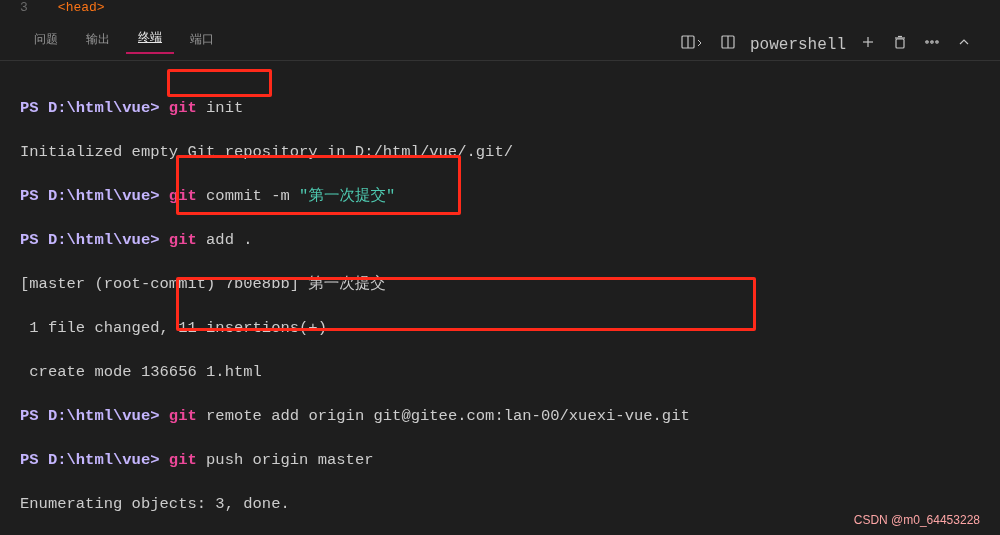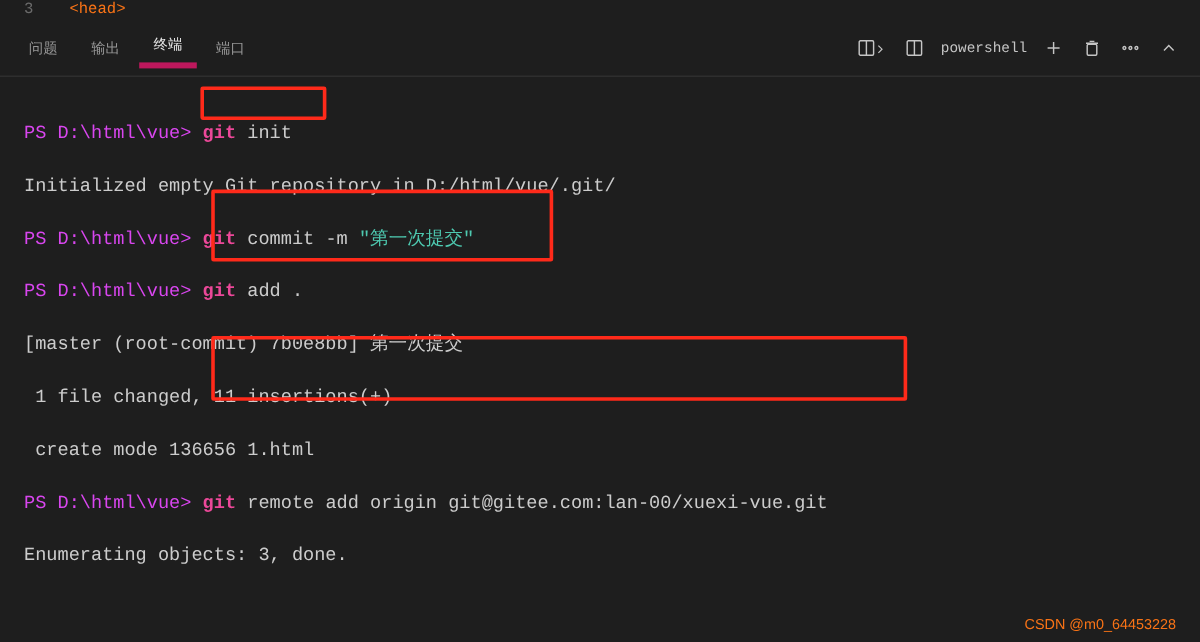--- a/index.html
+++ b/index.html
@@ -14,67 +14,68 @@
 }
 .code-peek {
   color: #808080;
   font-size: 13px;
   padding: 0 0 2px 20px;
 }
 .code-peek .num { color: #6a6a6a; margin-right: 30px; }
 .code-peek .tag { color: #f97316; }
 .panel-header {
   display: flex;
-  align-items: center;
+  align-items: flex-end;
   border-bottom: 1px solid #333;
-  padding: 6px 12px;
+  padding: 6px 22px;
   font-size: 12px;
   gap: 4px;
 }
 .tab {
   padding: 6px 12px;
   color: #969696;
   cursor: pointer;
 }
 .tab.active {
   color: #e7e7e7;
-  border-bottom: 5px solid #be185d;
+  border-bottom: 2px solid #be185d;
+  text-decoration: underline;
 }
 .spacer { flex: 1; }
 .icon-btn {
   padding: 4px 6px;
   color: #c5c5c5;
   cursor: pointer;
   display: inline-flex;
   align-items: center;
 }
-.shell-label { color: #c5c5c5; font-size: 12px; padding: 0 4px; }
+.shell-label { color: #c5c5c5; font-size: 16px; padding: 0 4px; }
 .terminal {
   padding: 14px 20px 10px 20px;
   font-size: 15.5px;
   line-height: 22px;
   white-space: pre;
   position: relative;
 }
 .line { color: #cccccc; }
-.prompt { color: #d946ef; }
+.prompt { color: #c4b5fd; font-weight: bold; }
 .git { color: #ec4899; font-weight: bold; }
 .str { color: #4ec9b0; }
 .hl {
   position: absolute;
   border: 3px solid #ff2a1a;
   background: transparent;
   border-radius: 2px;
   pointer-events: none;
 }
 .watermark {
   position: absolute;
   right: 20px;
   bottom: 8px;
-  color: #f97316;
+  color: #fca5a5;
   font-size: 12px;
   font-family: -apple-system, sans-serif;
 }
 svg { stroke: currentColor; fill: none; stroke-width: 1.2; }
 </style>
 </head>
 <body>
 
 <div class="code-peek">
   <span class="num">3</span><span class="tag"><span>&lt;</span><span>head</span><span>&gt;</span></span>
@@ -131,20 +132,21 @@
 
 <div class="terminal">
 <div class="line"><span class="prompt">PS D:\html\vue&gt;</span> <span class="git">git</span> <span>init</span></div>
 <div class="line">Initialized empty Git repository in D:/html/vue/.git/</div>
 <div class="line"><span class="prompt">PS D:\html\vue&gt;</span> <span class="git">git</span> <span>commit -m </span><span class="str">"第一次提交"</span></div>
 <div class="line"><span class="prompt">PS D:\html\vue&gt;</span> <span class="git">git</span> <span>add .</span></div>
 <div class="line">[master (root-commit) 7b0e8bb] 第一次提交</div>
 <div class="line"> 1 file changed, 11 insertions(+)</div>
 <div class="line"> create mode 136656 1.html</div>
 <div class="line"><span class="prompt">PS D:\html\vue&gt;</span> <span class="git">git</span> <span>remote add origin git@gitee.com:lan-00/xuexi-vue.git</span></div>
+<div class="line"><span class="prompt">PS D:\html\vue&gt;</span> <span class="git">git</span> <span>push origin master</span></div>
 <div class="line">Enumerating objects: 3, done.</div>
 
 
 
 
 
 
 
 
 

